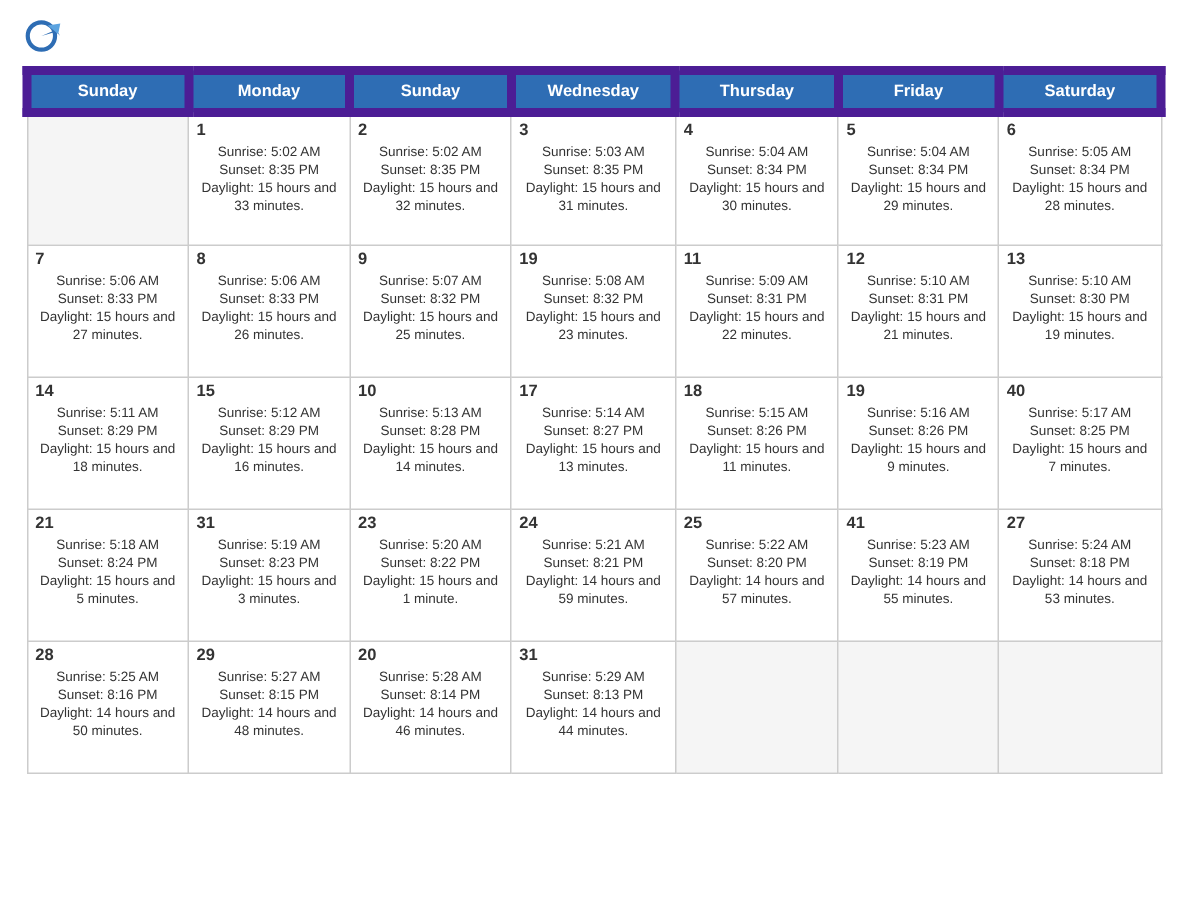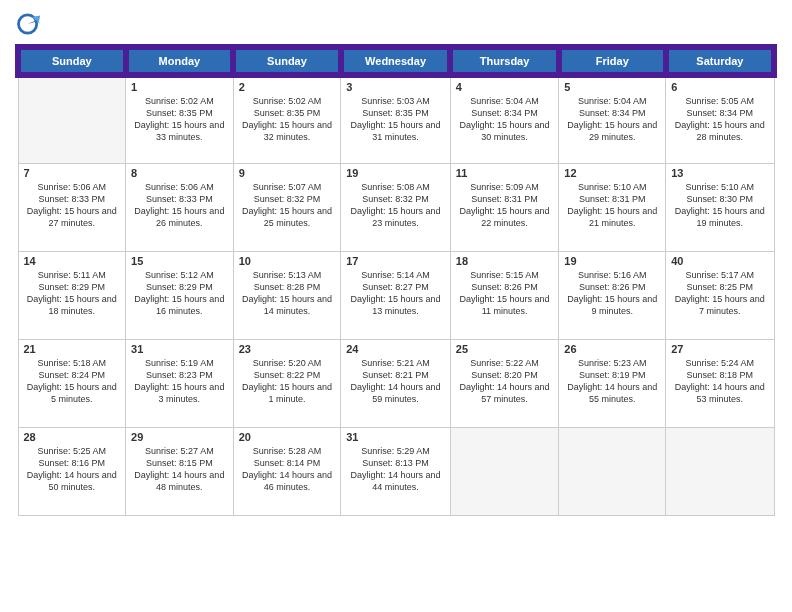--- a/index.html
+++ b/index.html
@@ -236,21 +236,21 @@
           </td>
           <td>
             <span class="day-num">24</span>
             <div class="day-info">Sunrise: 5:21 AM<br>Sunset: 8:21 PM<br>Daylight: 14 hours and 59 minutes.</div>
           </td>
           <td>
             <span class="day-num">25</span>
             <div class="day-info">Sunrise: 5:22 AM<br>Sunset: 8:20 PM<br>Daylight: 14 hours and 57 minutes.</div>
           </td>
           <td>
-            <span class="day-num">26</span>
+            <span class="day-num">41</span>
             <div class="day-info">Sunrise: 5:23 AM<br>Sunset: 8:19 PM<br>Daylight: 14 hours and 55 minutes.</div>
           </td>
           <td>
             <span class="day-num">27</span>
             <div class="day-info">Sunrise: 5:24 AM<br>Sunset: 8:18 PM<br>Daylight: 14 hours and 53 minutes.</div>
           </td>
         </tr>
         <tr>
           <td>
             <span class="day-num">28</span>

